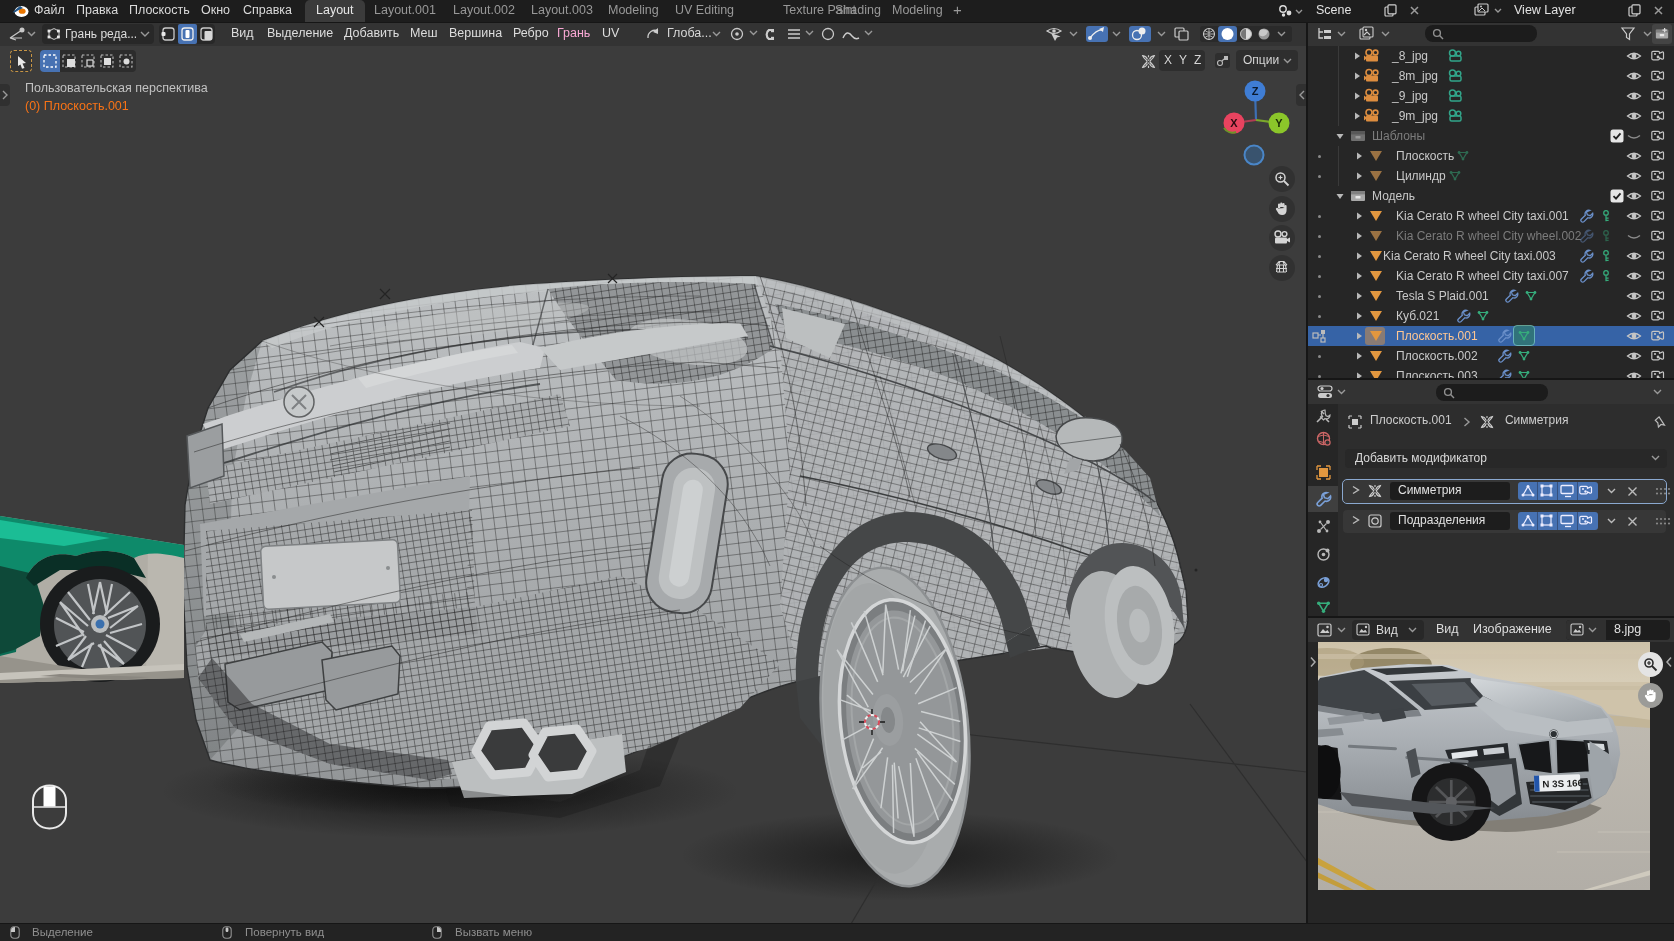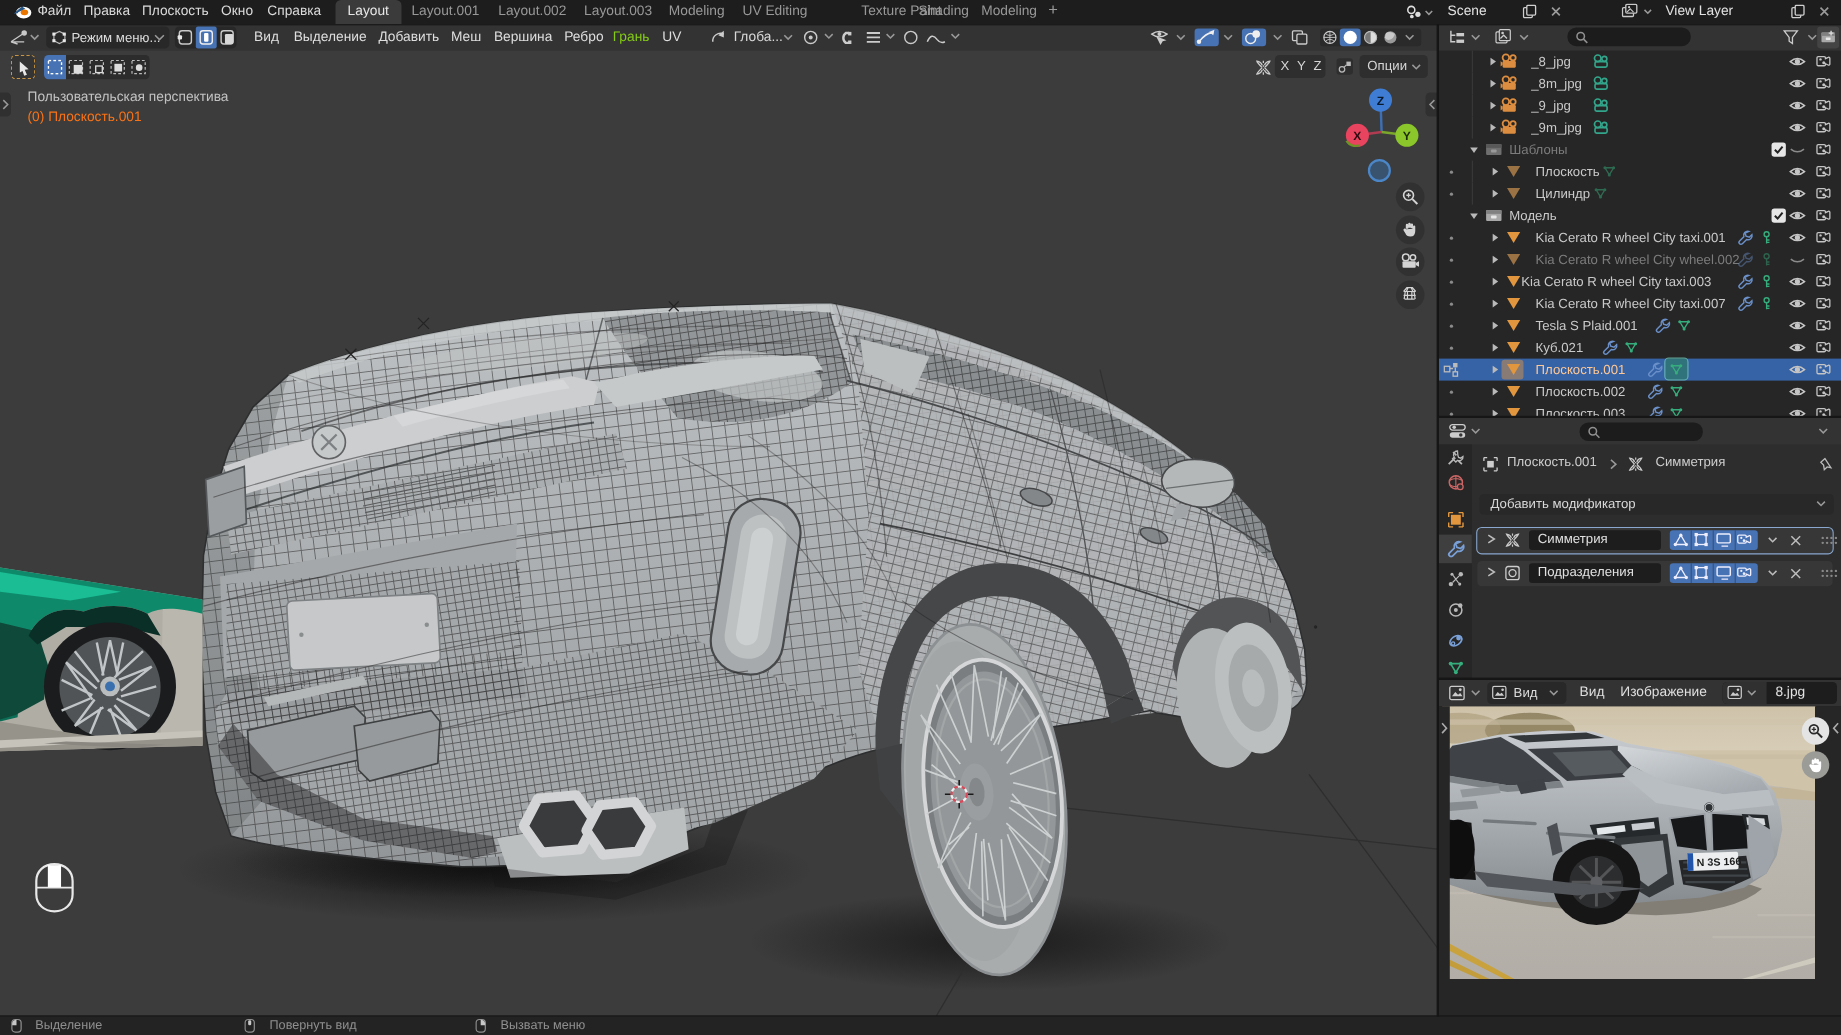--- a/index.html
+++ b/index.html
@@ -93,42 +93,42 @@
         <path d="M20 6 l3.5 3.5 l3.5 -3.5" stroke="#989898" stroke-width="1.5" fill="none"></path>
       </svg>
       <div class="abs" style="left:42px;top:2px;width:112px;height:20px;background:#282828;border-radius:4px;">
         <svg class="abs" style="left:4px;top:3px" width="15" height="14" viewBox="0 0 15 14">
           <path d="M3 4 L8 1.5 L13 4 L13 10 L8 12.5 L3 10 Z" fill="none" stroke="#bbb" stroke-width="1.1"></path>
           <rect x="1.6" y="2.6" width="2.8" height="2.8" fill="#e8e8e8"></rect>
             <rect x="11" y="2.6" width="2.8" height="2.8" fill="#e8e8e8"></rect>
           <rect x="1.6" y="8.6" width="2.8" height="2.8" fill="#e8e8e8"></rect>
             <rect x="11" y="8.6" width="2.8" height="2.8" fill="#e8e8e8"></rect>
         </svg>
-        <span class="abs" style="left:23px;top:3px;color:#dcdcdc;font-size:12px;">Режим меню...</span>
+        <span class="abs" style="left:23px;top:3px;color:#dcdcdc;font-size:12px;">Грань реда...</span>
         <svg class="abs" style="left:98px;top:7px" width="10" height="7">
             <path d="M1 1 l4 4 l4 -4" stroke="#999" stroke-width="1.4" fill="none"></path>
           </svg>
       </div>
       <div class="abs" style="left:159px;top:2px;width:56px;height:20px;background:#282828;border-radius:4px;"></div>
       <div class="abs" style="left:177.5px;top:2px;width:19px;height:20px;background:#4772b3;border-radius:2px;"></div>
       <svg class="abs" style="left:159px;top:2px" width="57" height="20" viewBox="0 0 57 20">
         <rect x="4" y="4" width="11" height="12" rx="2.5" fill="none" stroke="#c9c9c9" stroke-width="1.3"></rect>
         <rect x="2.5" y="8" width="4" height="4" rx="1" fill="#e8e8e8"></rect>
         <rect x="23" y="4" width="11" height="12" rx="2.5" fill="none" stroke="#eee" stroke-width="1.3"></rect>
         <rect x="26.5" y="6" width="4" height="8" rx="1" fill="#fff"></rect>
         <rect x="42" y="4" width="11" height="12" rx="2.5" fill="none" stroke="#c9c9c9" stroke-width="1.3"></rect>
         <rect x="45.5" y="7" width="7.5" height="9" rx="1" fill="#d8d8d8"></rect>
       </svg>
       <div class="vptext" style="left:231px;top:4px;color:#dedede">Вид</div>
       <div class="vptext" style="left:267px;top:4px;color:#dedede">Выделение</div>
       <div class="vptext" style="left:344px;top:4px;color:#dedede">Добавить</div>
       <div class="vptext" style="left:410px;top:4px;color:#dedede">Меш</div>
       <div class="vptext" style="left:449px;top:4px;color:#dedede">Вершина</div>
       <div class="vptext" style="left:513px;top:4px;color:#dedede">Ребро</div>
-      <div class="vptext" style="left:557px;top:4px;color:#84cc16">Грань</div>
+      <div class="vptext" style="left:557px;top:4px;color:#f9a8d4">Грань</div>
       <div class="vptext" style="left:602px;top:4px;color:#dedede">UV</div>
       <svg class="abs" style="left:645px;top:4px" width="80" height="16" viewBox="0 0 80 16">
         <path d="M3 12 A7 7 0 0 1 13 5" fill="none" stroke="#ccc" stroke-width="1.3"></path>
         <path d="M13 2 l0 6 l-5 -2 Z" fill="#ccc"></path>
       </svg>
       <div class="vptext" style="left:667px;top:4px;color:#d8d8d8">Глоба...</div>
       <svg class="abs" style="left:712px;top:9px" width="10" height="7">
           <path d="M1 1 l3.5 3.5 l3.5 -3.5" stroke="#999" stroke-width="1.4" fill="none"></path>
         </svg>
       <svg class="abs" style="left:728px;top:3px" width="150" height="18" viewBox="0 0 150 18">

